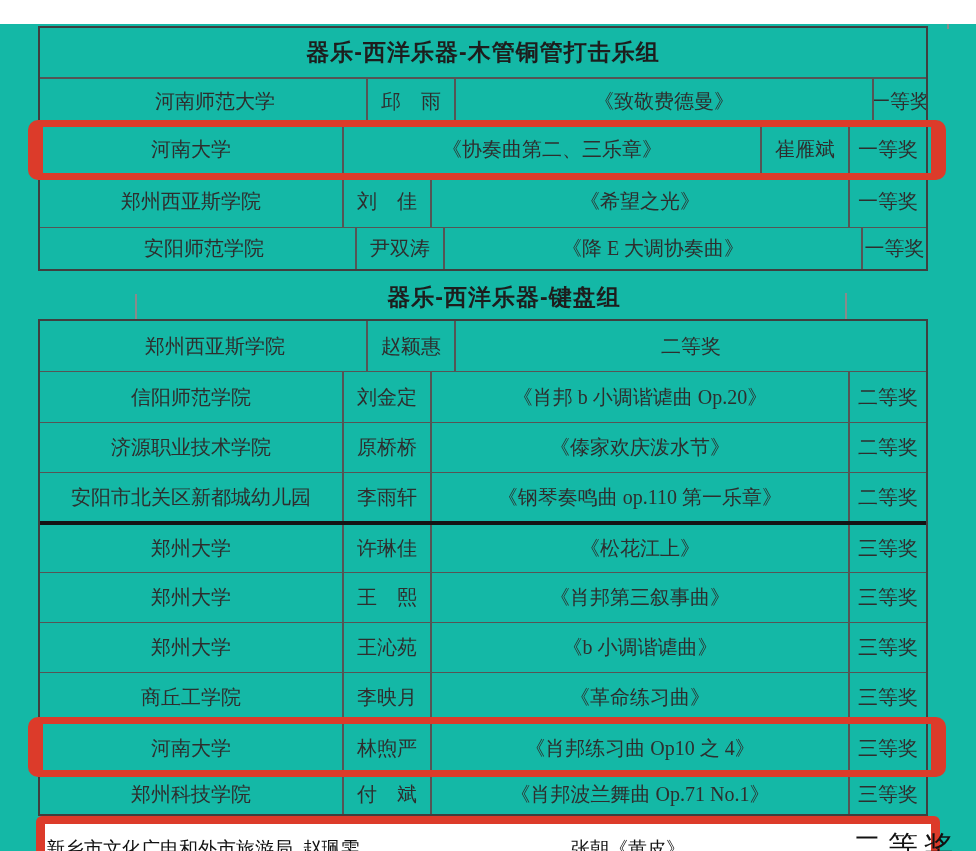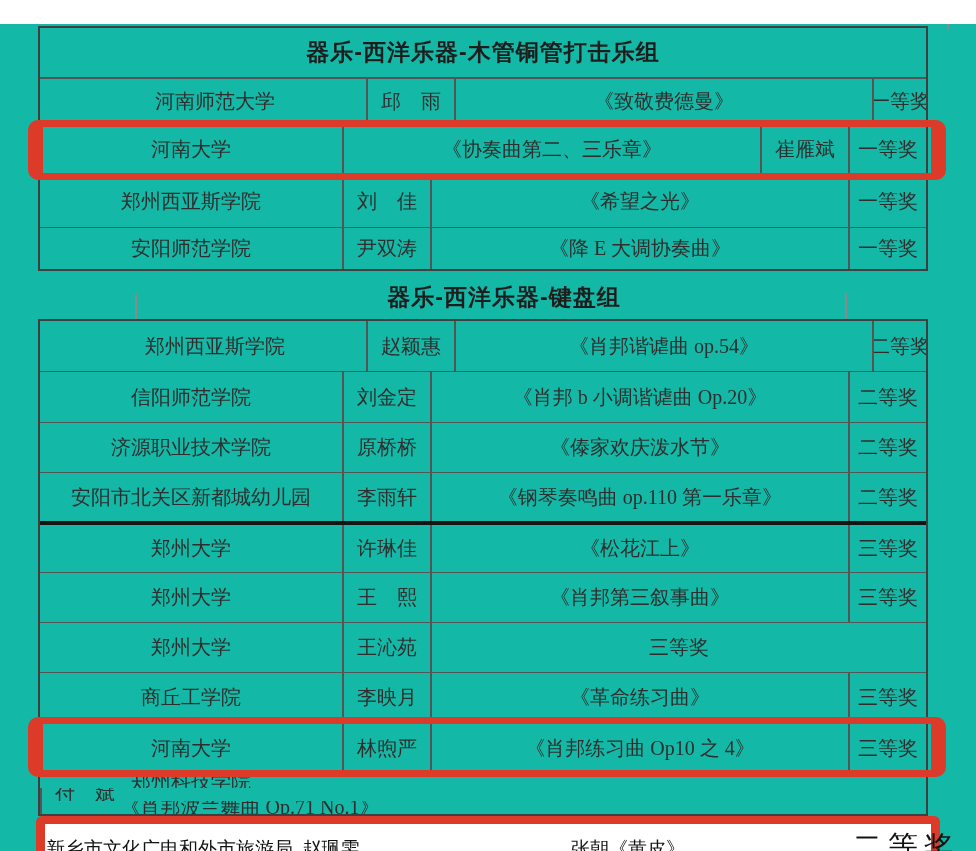--- a/index.html
+++ b/index.html
@@ -99,38 +99,37 @@
       <div class="cell c-piece">《协奏曲第二、三乐章》</div>
       <div class="cell c-name">崔雁斌</div>
       <div class="cell c-award">一等奖</div>
     </div>
     <div class="t-row" style="height:53px;">
       <div class="cell c-school">郑州西亚斯学院</div>
       <div class="cell c-name">刘　佳</div>
       <div class="cell c-piece">《希望之光》</div>
       <div class="cell c-award">一等奖</div>
     </div>
-    <div class="t-row" style="height:42px;">
+    <div class="t-row" style="height:42px;padding-left:13px;">
       <div class="cell c-school">安阳师范学院</div>
       <div class="cell c-name">尹双涛</div>
       <div class="cell c-piece">《降 E 大调协奏曲》</div>
       <div class="cell c-award">一等奖</div>
     </div>
   </div>
 
   <div class="mid-title" style="top:258px;">器乐-西洋乐器-键盘组</div>
   <div class="tick" style="left:135px;top:270px;height:25px;"></div>
   <div class="tick" style="left:845px;top:269px;height:26px;"></div>
   <div class="tick" style="left:947px;top:0;height:5px;"></div>
 
   <div class="award-table" style="top:295px;height:497px;">
     <div class="t-row first" style="height:50px;">
       <div class="cell c-school">郑州西亚斯学院</div>
       <div class="cell c-name">赵颖惠</div>
-      <div class="cell c-piece">《肖邦谐谑曲 op.54》</div>
       <div class="cell c-award">二等奖</div>
     </div>
     <div class="t-row" style="height:51px;">
       <div class="cell c-school">信阳师范学院</div>
       <div class="cell c-name">刘金定</div>
       <div class="cell c-piece">《肖邦 b 小调谐谑曲 Op.20》</div>
       <div class="cell c-award">二等奖</div>
     </div>
     <div class="t-row" style="height:50px;">
       <div class="cell c-school">济源职业技术学院</div>
@@ -152,35 +151,36 @@
     </div>
     <div class="t-row" style="height:50px;">
       <div class="cell c-school">郑州大学</div>
       <div class="cell c-name">王　熙</div>
       <div class="cell c-piece">《肖邦第三叙事曲》</div>
       <div class="cell c-award">三等奖</div>
     </div>
     <div class="t-row" style="height:50px;">
       <div class="cell c-school">郑州大学</div>
       <div class="cell c-name">王沁苑</div>
+      <div class="cell c-piece">《b 小调谐谑曲》</div>
       <div class="cell c-award">三等奖</div>
     </div>
     <div class="t-row" style="height:49px;">
       <div class="cell c-school">商丘工学院</div>
       <div class="cell c-name">李映月</div>
       <div class="cell c-piece">《革命练习曲》</div>
       <div class="cell c-award">三等奖</div>
     </div>
     <div class="t-row" style="height:53px;">
       <div class="cell c-school">河南大学</div>
       <div class="cell c-name">林煦严</div>
       <div class="cell c-piece">《肖邦练习曲 Op10 之 4》</div>
       <div class="cell c-award">三等奖</div>
     </div>
-    <div class="t-row" style="height:40px;flex-direction:column;">
+    <div class="t-row" style="height:40px;">
       <div class="cell c-school">郑州科技学院</div>
       <div class="cell c-name">付　斌</div>
       <div class="cell c-piece">《肖邦波兰舞曲 Op.71 No.1》</div>
       <div class="cell c-award">三等奖</div>
     </div>
   </div>
 
   <div class="hl-box" style="left:28px;top:96px;width:918px;height:60px;"></div>
   <div class="hl-box" style="left:28px;top:693px;width:918px;height:60px;"></div>
 

